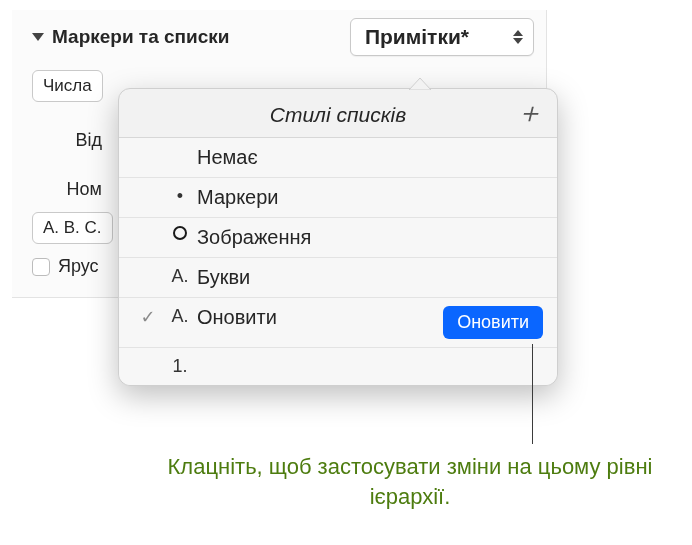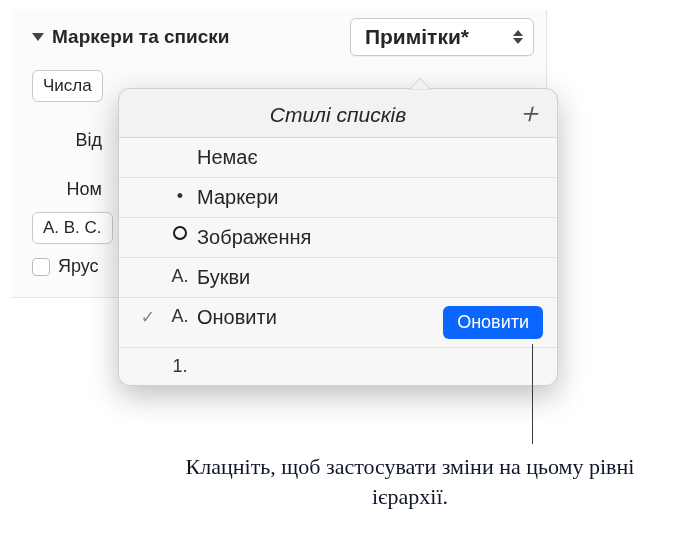--- a/index.html
+++ b/index.html
@@ -143,22 +143,21 @@
       width:1px; height:100px;
       background:#3b3b3b;
     }
     .caption {
       position:absolute;
       left:150px; top:452px;
       width:520px;
       text-align:center;
       font-size:22px;
       line-height:1.35;
-      color:#0f172a;
-      font-family:Liberation Serif, serif;
+      color:#4d7c0f;
     }
   </style>
 </head>
 <body>
 
 <div class="panel">
   <div class="section-header">
     <span class="disclosure"></span>
     <span>Маркери та списки</span>
     <div class="style-dropdown">

